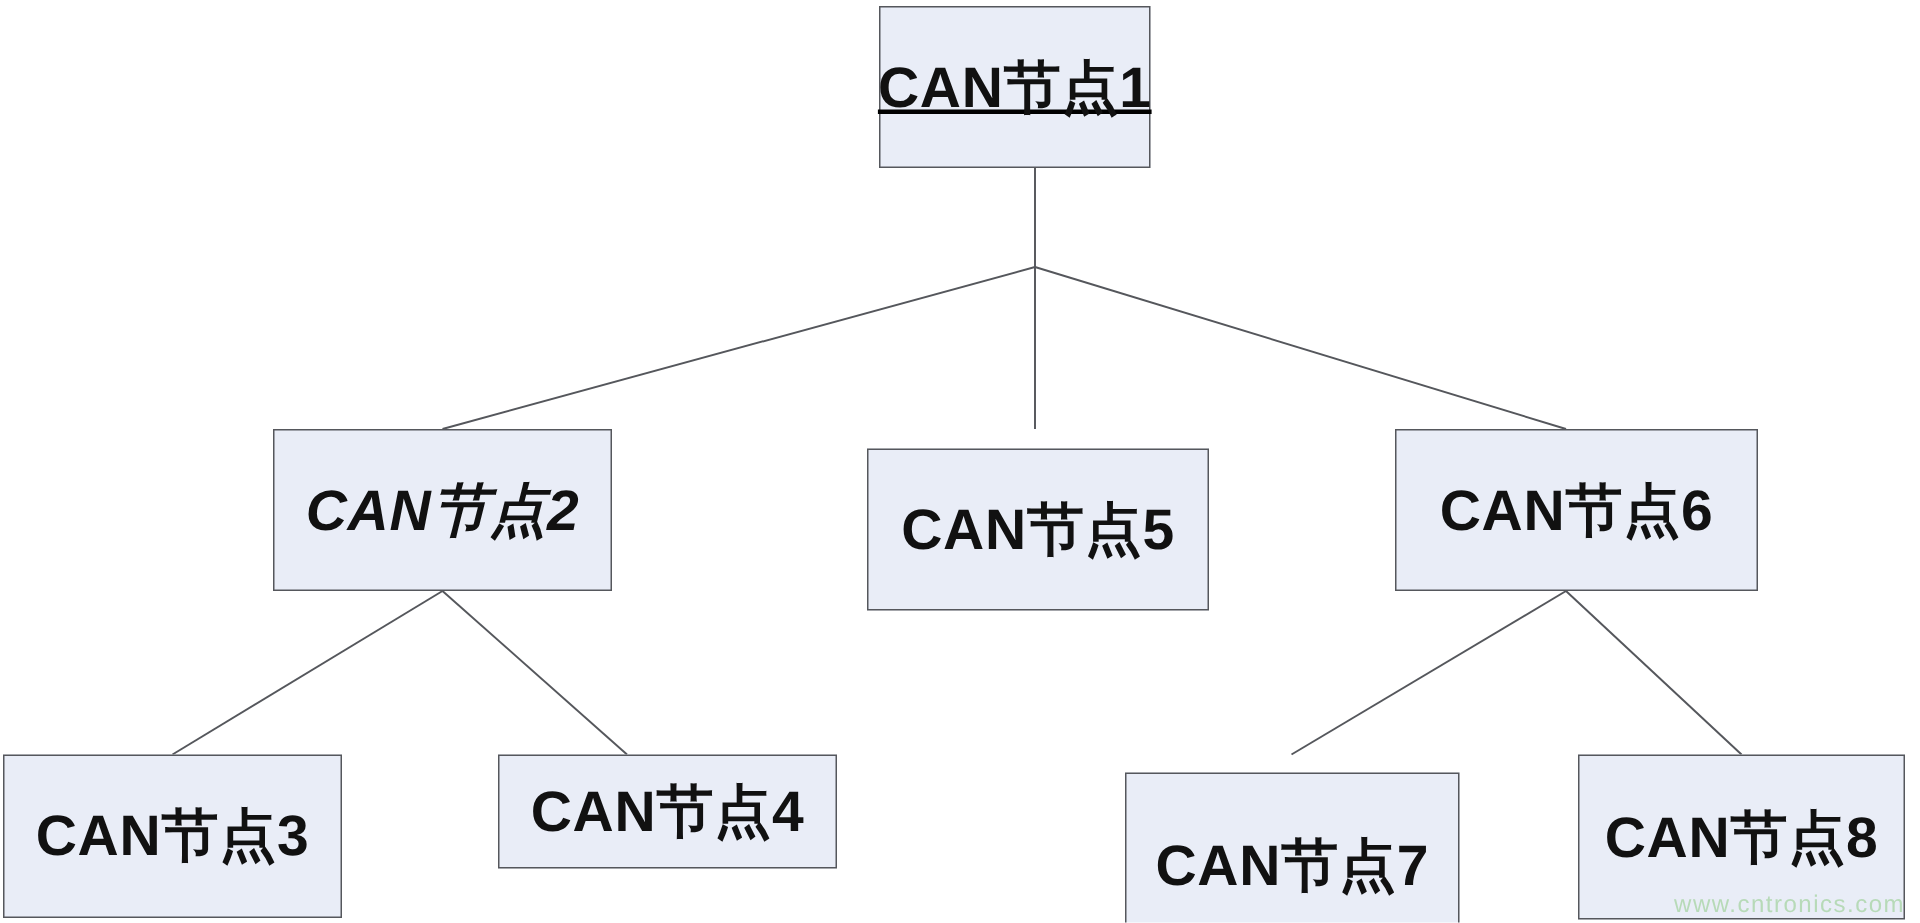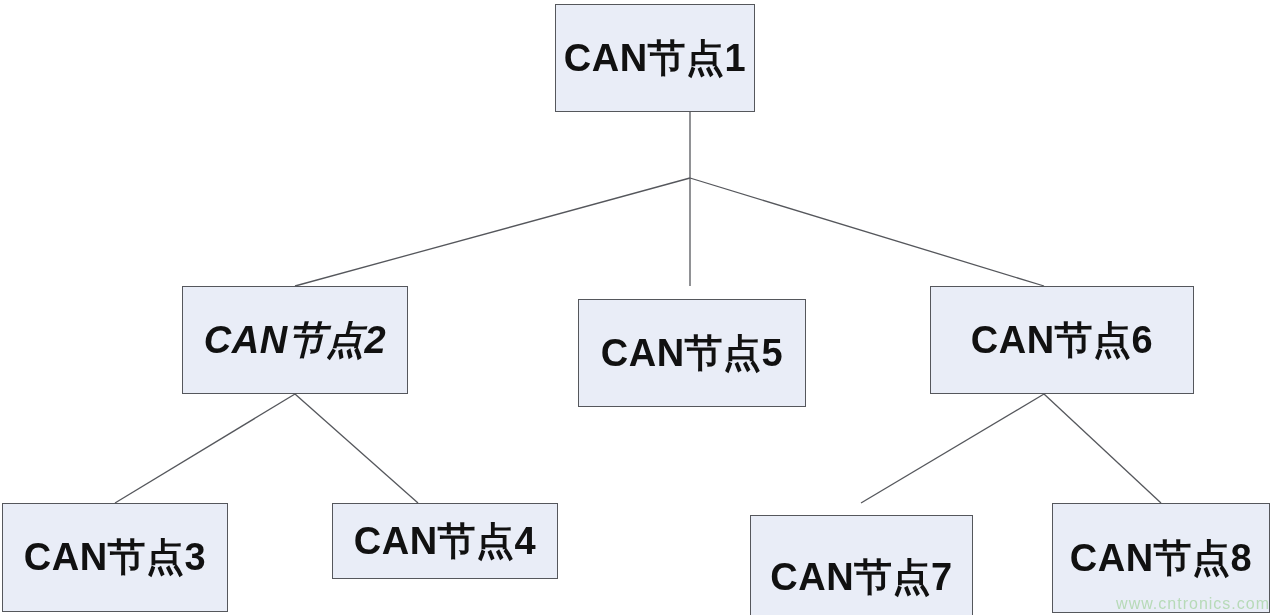--- a/index.html
+++ b/index.html
@@ -40,24 +40,24 @@
     justify-content:center;
   }
   .node .label{
     font-size:38px;
     font-weight:bold;
     color:var(--text-color);
     letter-spacing:0.5px;
     white-space:nowrap;
   }
   
-  .n1{left:555px;top:4px;  width:200px;height:108px;}
+  .n1{left:586px;top:4px;  width:181px;height:108px;text-decoration:underline;}
   .n2{left:182px;top:286px;width:226px;height:108px;font-style:italic;}
   .n5{left:578px;top:299px;width:228px;height:108px;}
-  .n6{left:930px;top:286px;width:264px;height:108px;}
+  .n6{left:930px;top:286px;width:242px;height:108px;}
   .n3{left:2px;  top:503px;width:226px;height:109px;text-align:center;}
   .n4{left:292px;top:503px;width:226px;height:76px;margin-left:40px;}
   .n7{left:750px;top:503px;width:223px;height:124px;margin-top:12px;}
   .n8{left:1052px;top:503px;width:218px;height:110px;}
   .watermark{
     position:absolute;
     right:10px;
     bottom:2px;
     z-index:3;
     font-size:16px;

